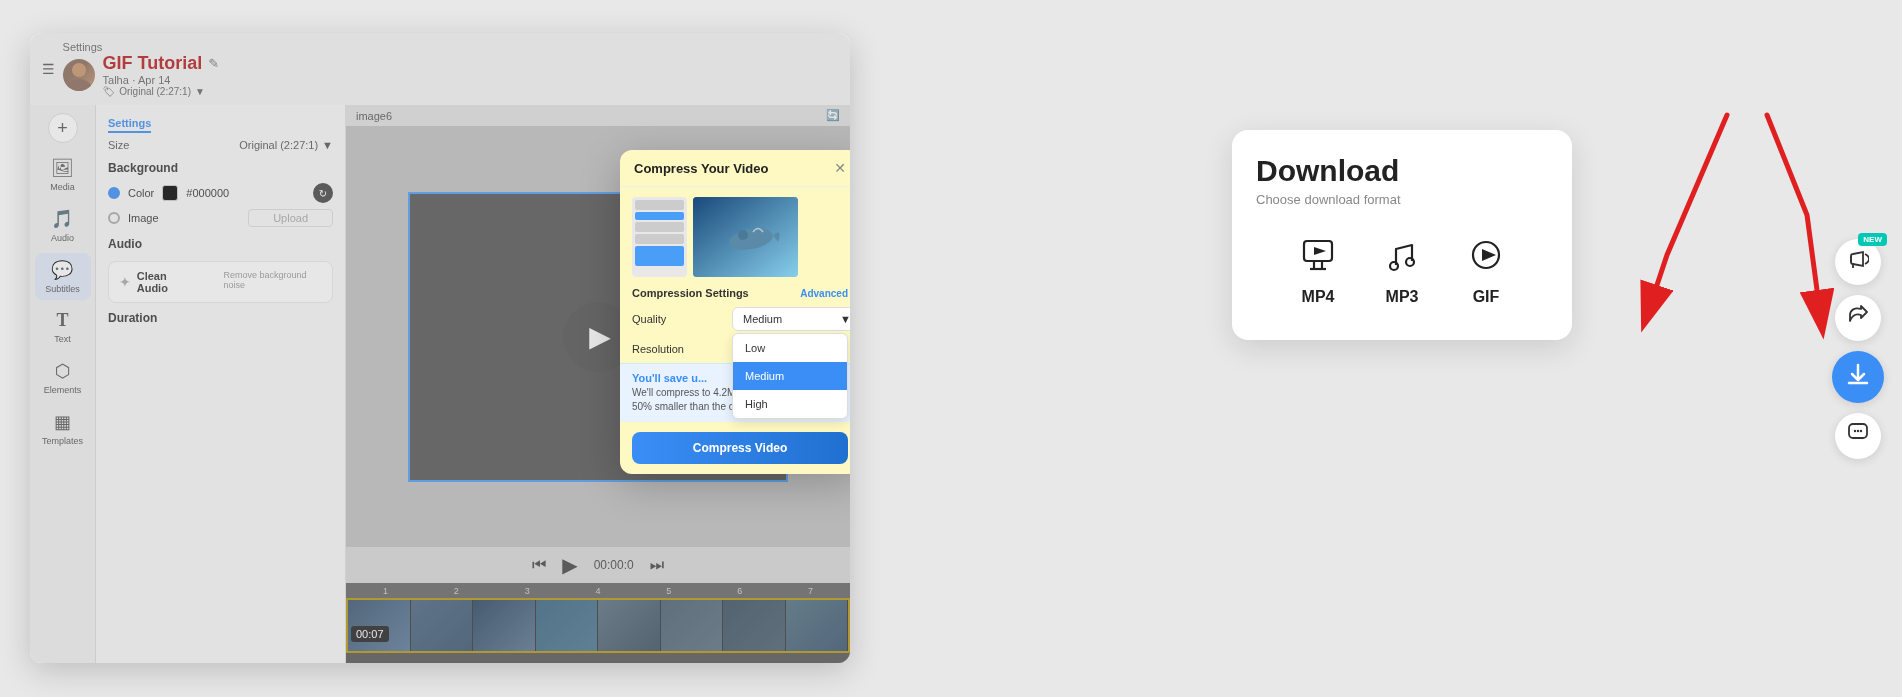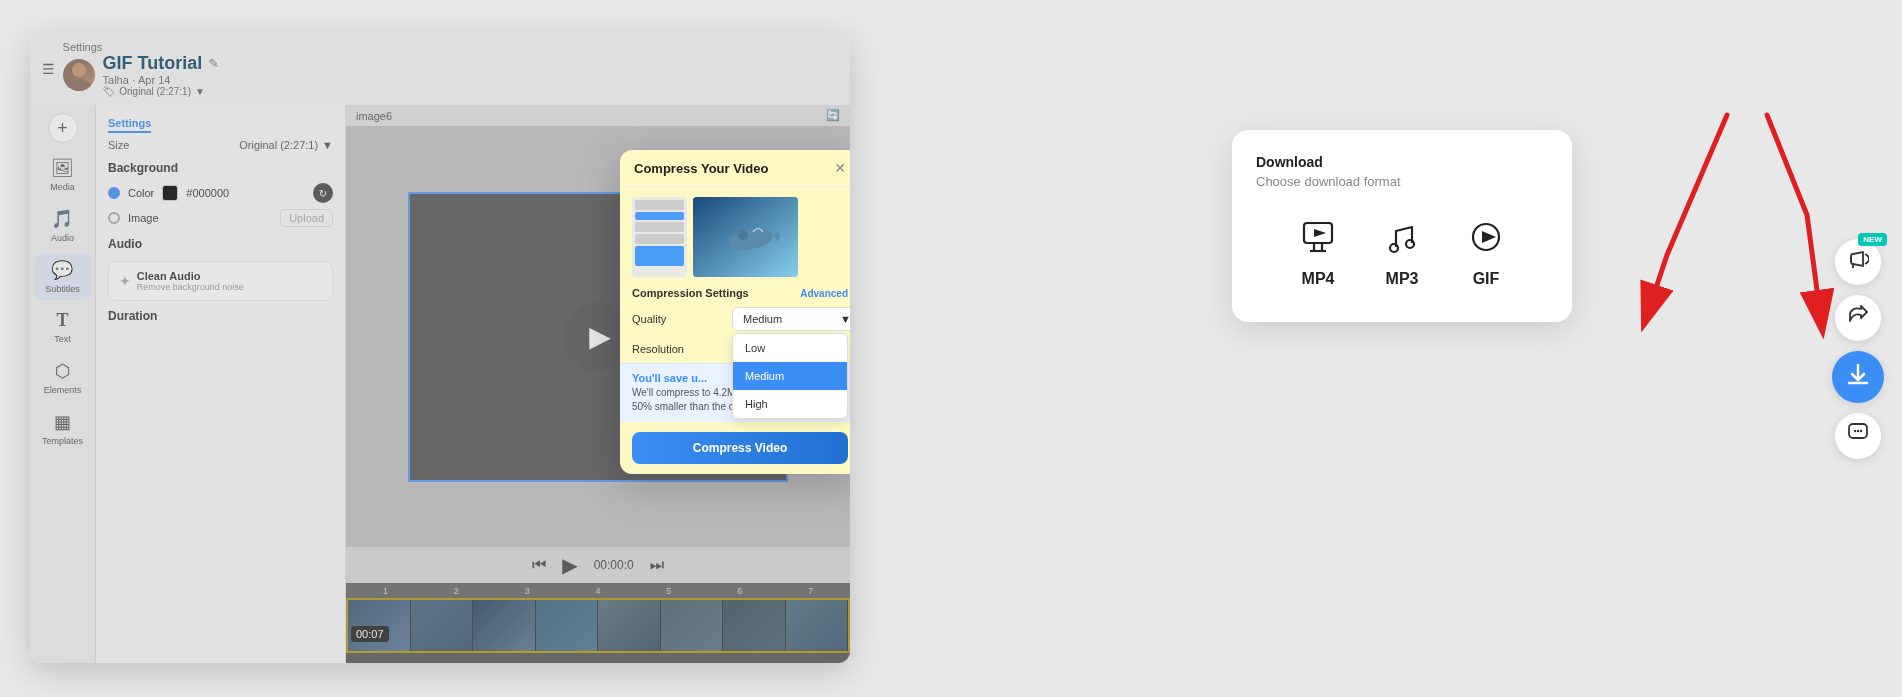--- a/index.html
+++ b/index.html
@@ -91,21 +91,21 @@
 
     .project-title-row {
       display: flex;
       align-items: center;
       gap: 6px;
     }
 
     .project-title {
       font-size: 18px;
       font-weight: 700;
-      color: #0c4a6e;
+      color: #b91c1c;
     }
 
     .edit-icon {
       font-size: 13px;
       color: #777;
       cursor: pointer;
     }
 
     .author-date {
       font-size: 11px;
@@ -255,21 +255,21 @@
       color: #fff;
       cursor: pointer;
       margin-left: auto;
     }
 
     .upload-btn {
       font-size: 11px;
       color: #aaa;
       border: 1px solid #ddd;
       border-radius: 4px;
-      padding: 2px 8px;
+      padding: 2px 24px;
       cursor: pointer;
       margin-left: auto;
     }
 
     .audio-section {
       margin-top: 10px;
     }
 
     .clean-audio-card {
       background: #fff;
@@ -284,21 +284,22 @@
       gap: 6px;
     }
 
     .clean-audio-icon {
       font-size: 14px;
       color: #aaa;
     }
 
     .clean-audio-text {
       display: flex;
-      flex-direction: column;
+      flex-direction: row;
+      gap: 28px;
     }
 
     .clean-audio-title {
       font-size: 11px;
       font-weight: 600;
       color: #333;
     }
 
     .clean-audio-subtitle {
       font-size: 9px;
@@ -639,21 +640,21 @@
       top: 130px;
       width: 340px;
       background: #fff;
       border-radius: 16px;
       box-shadow: 0 8px 30px rgba(0,0,0,0.12);
       padding: 24px;
       z-index: 50;
     }
 
     .download-title {
-      font-size: 14px;
+      font-size: 30px;
       font-weight: 700;
       color: #222;
       margin-bottom: 4px;
     }
 
     .download-subtitle {
       font-size: 13px;
       color: #888;
       margin-bottom: 20px;
     }

